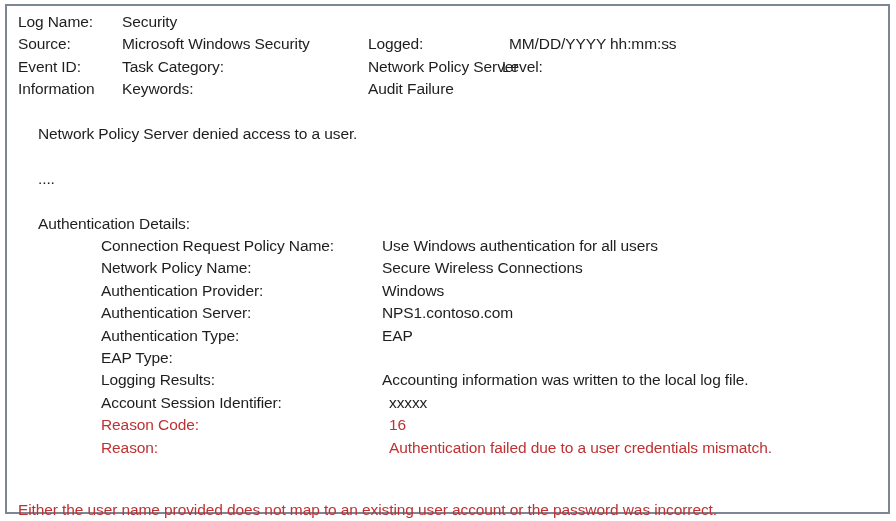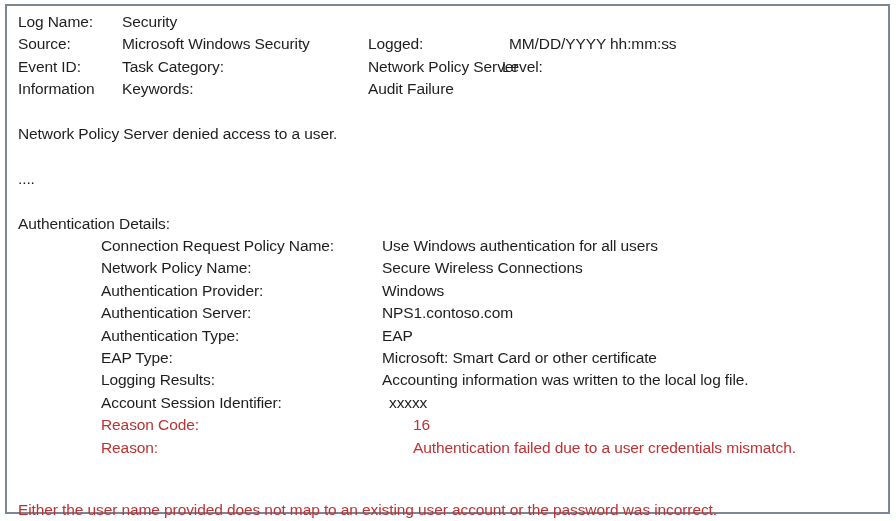--- a/index.html
+++ b/index.html
@@ -24,28 +24,28 @@
     padding: 5px 19px 0 11px;
     font-size: 15.5px;
     line-height: 22.4px;
     letter-spacing: -0.1px;
   }
   .header-grid {
     display: grid;
     grid-template-columns: 104px 246px 134px 1fr;
   }
   .header-grid span { display: block; white-space: nowrap; }
-  .gap-before { margin-top: 22.4px; }
+  .gap-before { margin-top: 22.4px; margin-left: 20px; }
   .detail-row {
     display: grid;
     grid-template-columns: 281px 1fr;
     margin-left: 83px;
   }
   .detail-row span { display: block; white-space: nowrap; }
-  .hl { color: var(--highlight); gap: 24px; }
+  .hl { color: var(--highlight); }
   .ind { padding-left: 7px; }
   .footer-note { color: var(--highlight); white-space: nowrap; margin-top: 40px; }
 </style>
 </head>
 <body>
 
 <div class="frame">
 
   <div class="header-grid">
     <span>Log Name:</span>
@@ -90,21 +90,20 @@
     <div class="detail-row">
       <span>Authentication Server:</span>
       <span>NPS1.contoso.com</span>
     </div>
     <div class="detail-row">
       <span>Authentication Type:</span>
       <span>EAP</span>
     </div>
     <div class="detail-row">
       <span>EAP Type:</span>
-      <span>Microsoft: Smart Card or other certificate</span>
     </div>
     <div class="detail-row">
       <span>Logging Results:</span>
       <span>Accounting information was written to the local log file.</span>
     </div>
     <div class="detail-row">
       <span>Account Session Identifier:</span>
       <span class="ind">xxxxx</span>
     </div>
     <div class="detail-row hl">

